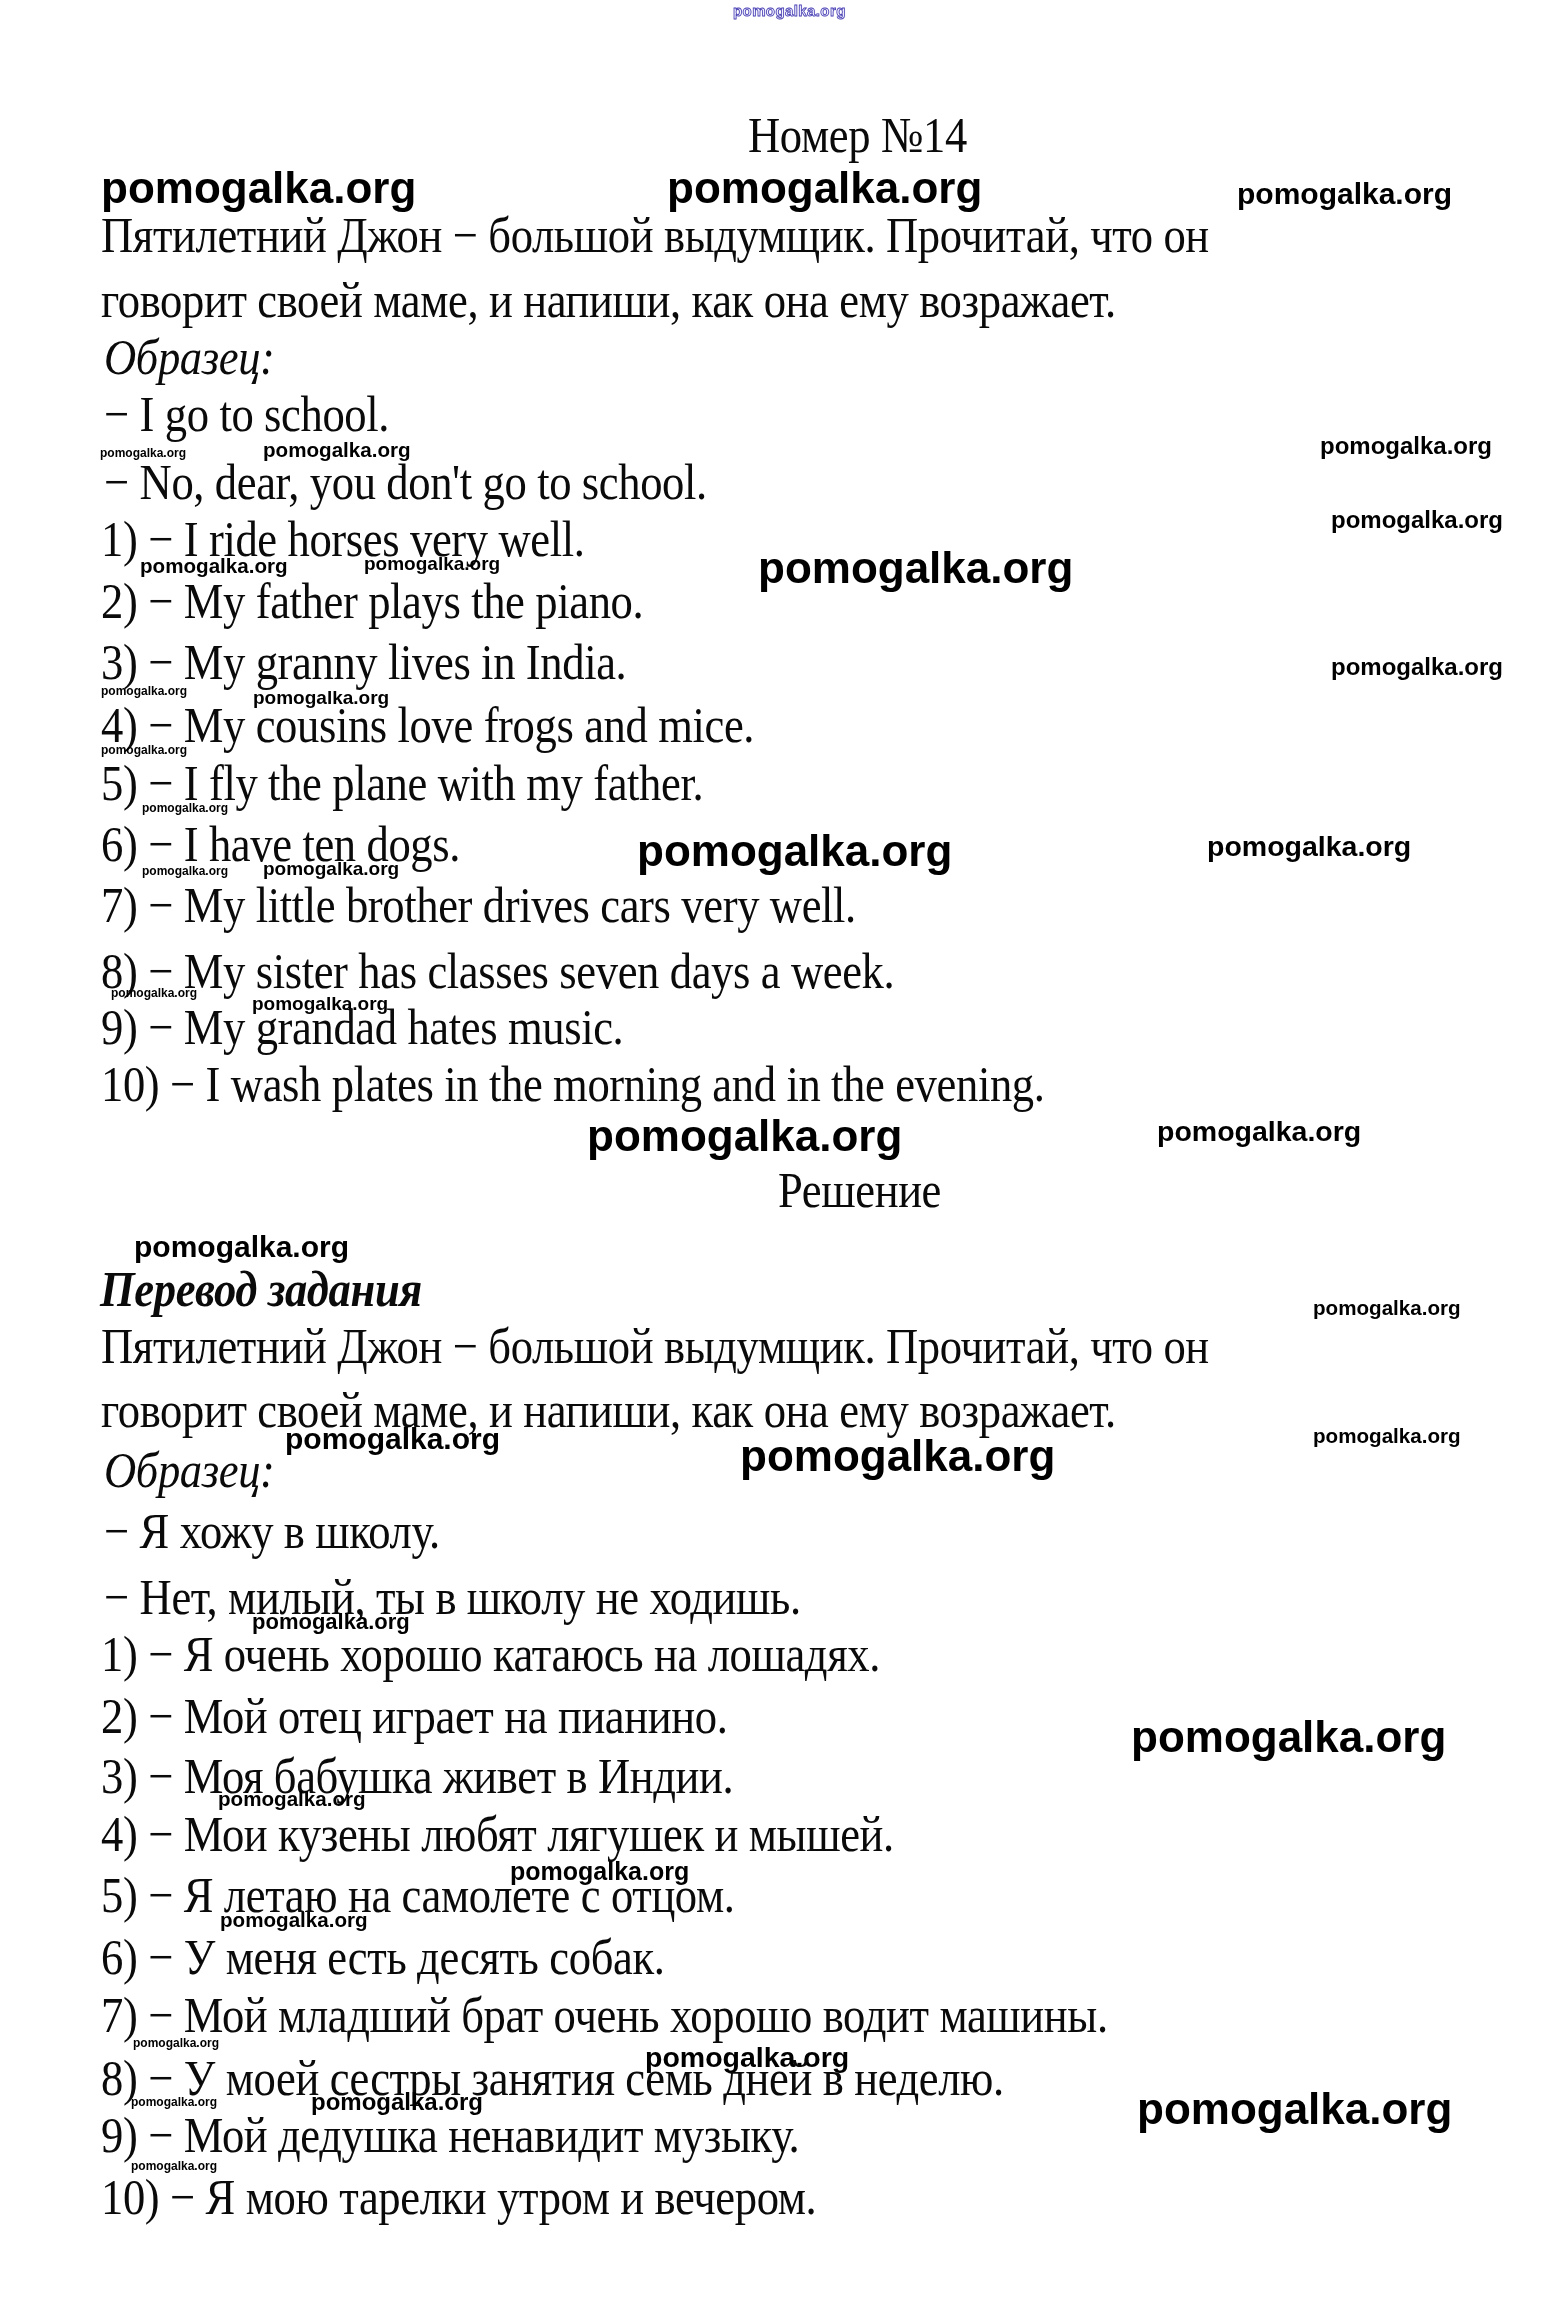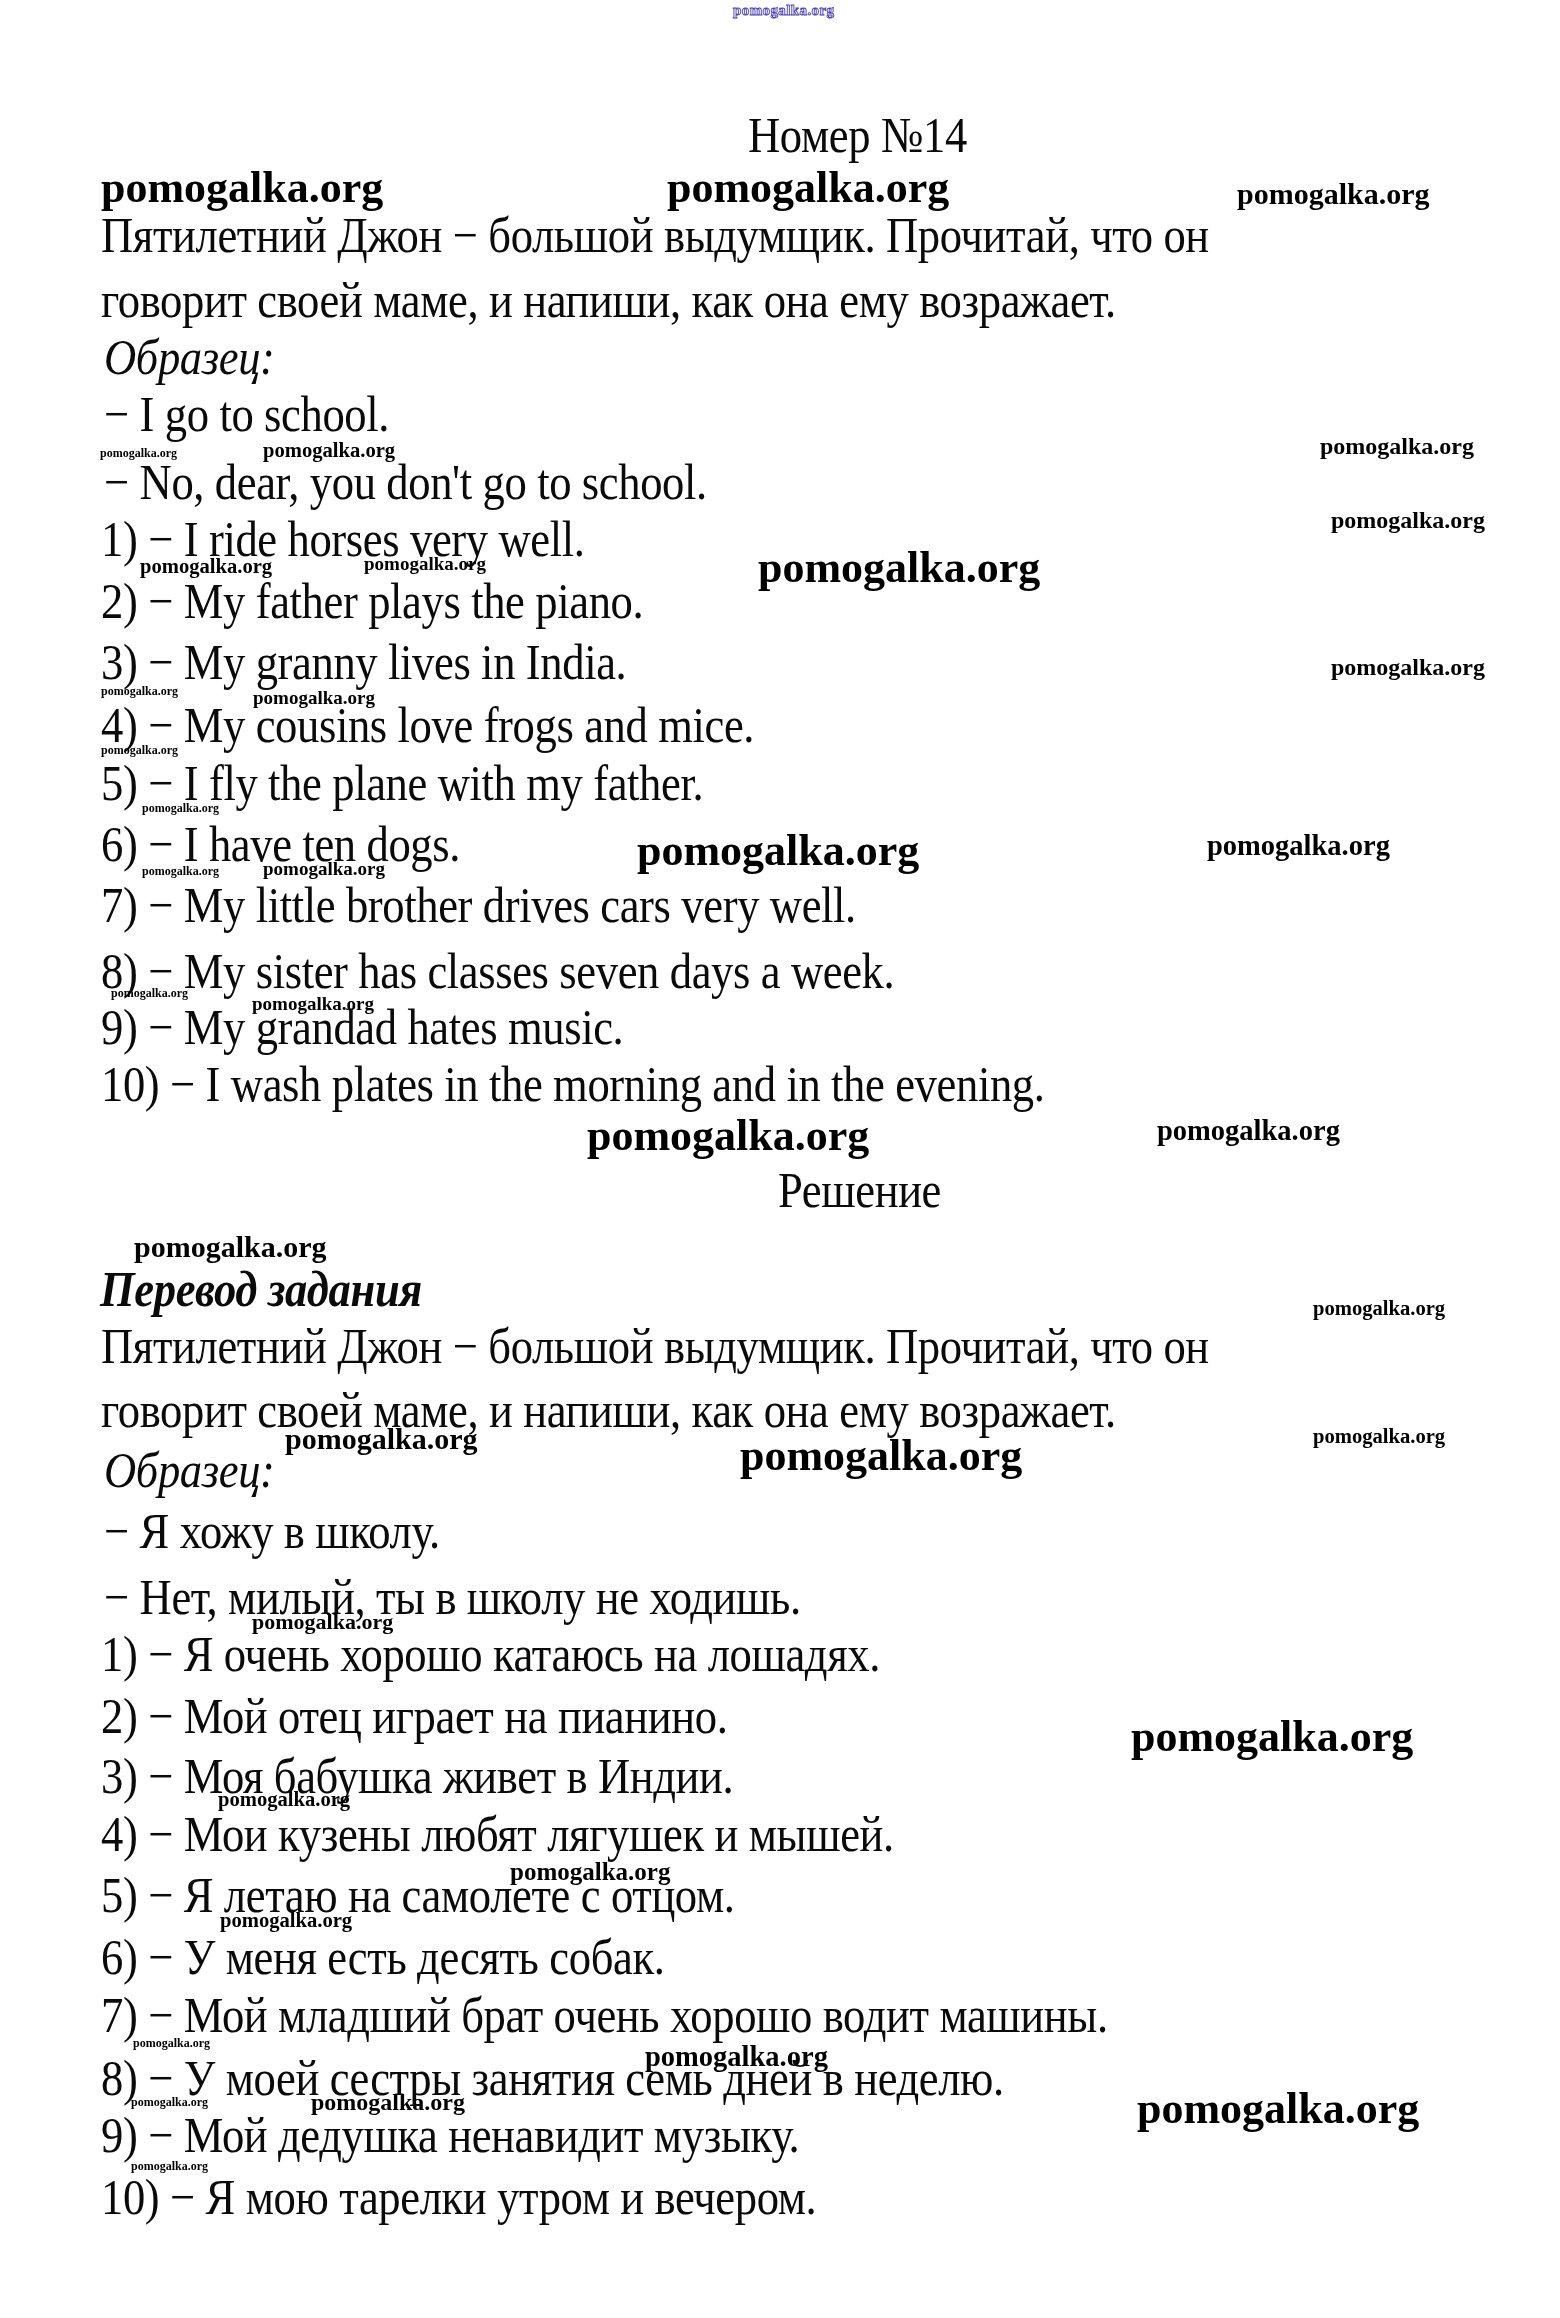--- a/index.html
+++ b/index.html
@@ -21,21 +21,21 @@
     transform:scale(0.97,1.1);
     transform-origin:0 0;
     line-height:1.05;
   }
   .line.center-title{font-size:46px;}
   .line.italic{font-style:italic;}
   .line.bold-italic{font-style:italic;font-weight:700;}
   
   .wm{
     position:absolute;
-    font-family:Liberation Serif, serif;
+    font-family:Liberation Sans, sans-serif;
     color:#000000;
     white-space:nowrap;
     line-height:1;
   }
   .wm-big56{font-size:44px;font-weight:700;}
   .wm-med38{font-size:30px;font-weight:600;}
   .wm-med36{font-size:28.5px;font-weight:600;}
   .wm-med32{font-size:25px;font-weight:600;}
   .wm-med30{font-size:24px;font-weight:600;}
   .wm-med26{font-size:20.6px;font-weight:600;}

